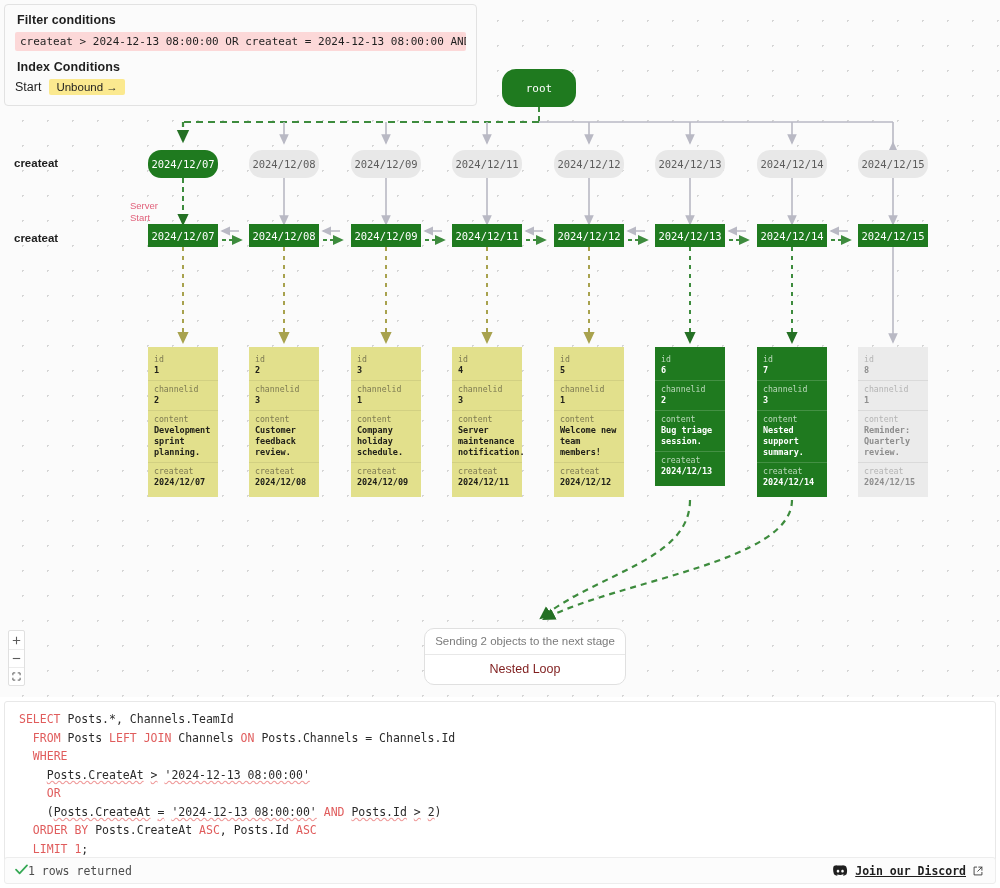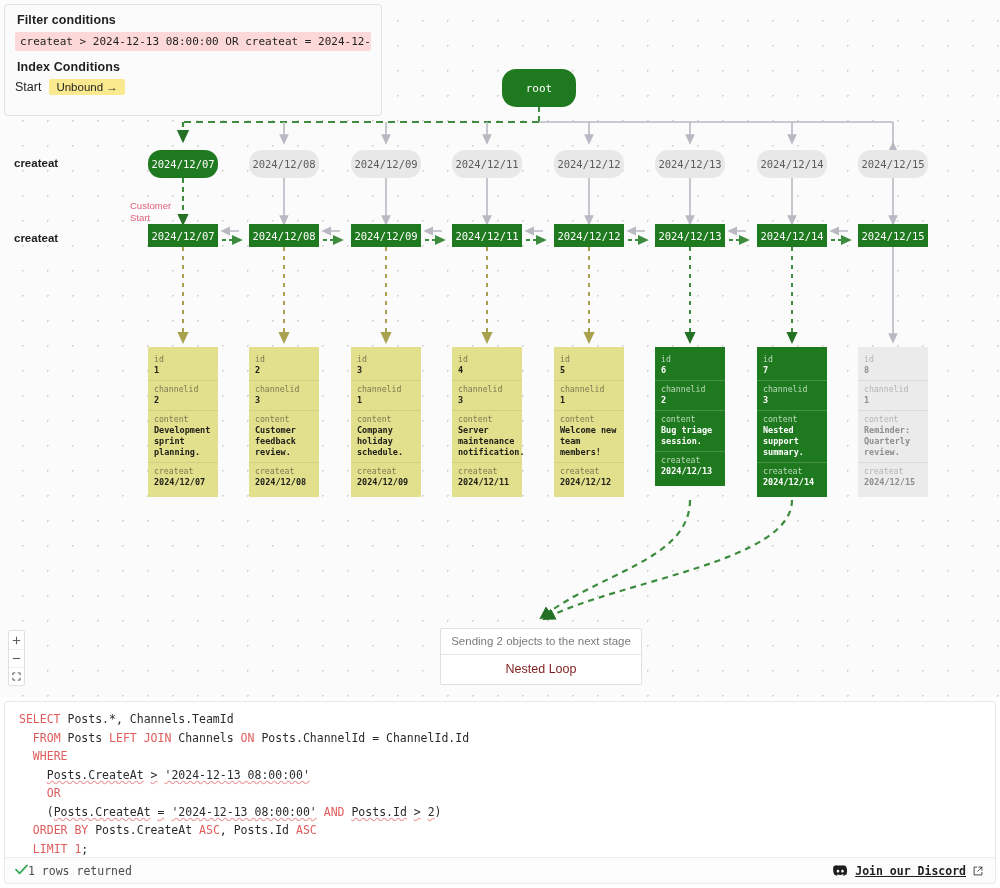--- a/index.html
+++ b/index.html
@@ -20,25 +20,25 @@
     background-image: radial-gradient(#d5d5d5 1px, transparent 1px);
     background-size: 25px 25px;
     background-position: 10px 8px;
     overflow: hidden;
   }
   .svg-layer { position: absolute; left: 0; top: 0; width: 1000px; height: 697px; pointer-events: none; }
 
   
   .filter-panel {
     position: absolute; left: 4px; top: 4px;
-    width: 378px;
+    width: 473px;
     background: #fbfbfb;
     border: 1px solid #e2e2e2;
     border-radius: 4px;
-    padding: 8px 10px 20px 10px;
+    padding: 8px 10px 10px 10px;
     z-index: 20;
   }
   .fp-title {
     font-size: 12.5px; font-weight: bold; color: #1f1f1f;
     margin: 0 0 5px 2px; letter-spacing: .1px;
   }
   .fp-title.second { margin-top: 9px; }
   .fp-cond {
     background: #fcd8d8;
     color: #1f1f1f;
@@ -117,25 +117,25 @@
   .card .v { font-size: 8.5px; line-height: 11px; font-weight: bold; }
   .card.yellow .k { color: #7d7a52; }
   .card.yellow .v { color: #20201a; }
   .card.green  .k { color: #bcd9bc; }
   .card.green  .v { color: #ffffff; }
   .card.gray   .k { color: #b4b4b4; }
   .card.gray   .v { color: #8e8e8e; }
 
   
   .send-box {
-    position: absolute; left: 440px; top: 628px;
+    position: absolute; left: 424px; top: 628px;
     width: 202px;
     background: #ffffff;
     border: 1px solid #e0e0e0;
-    border-radius: 2px;
+    border-radius: 10px;
     z-index: 12;
   }
   .send-box .top {
     font-size: 11.5px; color: #7b7b7b;
     text-align: center; padding: 6px 4px 7px 4px;
     border-bottom: 1px solid #e8e8e8;
   }
   .send-box .bot {
     font-size: 12.5px; color: #7f1d1d;
     text-align: center; padding: 7px 4px 8px 4px;
@@ -276,21 +276,21 @@
     </svg>
 
     <div class="node-root" style="left:502px; top:69px; width:74px; height:38px;">
       <span>root</span>
     </div>
 
     <div class="row-label" style="left:14px; top:157px;">createat</div>
     <div class="row-label" style="left:14px; top:232px;">createat</div>
 
     <div class="unbound-tag" style="left:130px; top:200px;">
-      <div>Customer</div>
+      <div>Server</div>
       <div>Start</div>
     </div>
 
     <div class="node-round active" style="left:148px; top:150px; width:70px; height:28px;">
       <span>2024/12/07</span>
       </div>
     <div class="node-round idle" style="left:249px; top:150px; width:70px; height:28px;">
       <span>2024/12/08</span>
       </div>
     <div class="node-round idle" style="left:351px; top:150px; width:70px; height:28px;">
@@ -519,21 +519,21 @@
       <div class="fp-start-row">
         <span class="fp-start-label">Start</span>
         <span class="fp-unbound">Unbound →</span>
       </div>
     </div>
   </div>
 
   <div class="sql-panel">
     <div id="sql-lines">
         <div class="sql-line"><span class="kw">SELECT</span><span> Posts.*, Channels.TeamId</span></div>
-        <div class="sql-line"><span>  </span><span class="kw">FROM</span><span> Posts </span><span class="kw">LEFT JOIN</span><span> Channels </span><span class="kw">ON</span><span> Posts.ChannelId = ChannelId.Id</span></div>
+        <div class="sql-line"><span>  </span><span class="kw">FROM</span><span> Posts </span><span class="kw">LEFT JOIN</span><span> Channels </span><span class="kw">ON</span><span> Posts.Channels = Channels.Id</span></div>
         <div class="sql-line"><span>  </span><span class="kw">WHERE</span></div>
         <div class="sql-line"><span>    </span><span class="sq">Posts.CreateAt</span><span> </span><span class="sq">&gt;</span><span> </span><span class="sq">'2024-12-13 08:00:00'</span></div>
         <div class="sql-line"><span>    </span><span class="kw">OR</span></div>
         <div class="sql-line"><span>    (</span><span class="sq">Posts.CreateAt</span><span> </span><span class="sq">=</span><span> </span><span class="sq">'2024-12-13 08:00:00'</span><span> </span><span class="kw">AND</span><span> </span><span class="sq">Posts.Id</span><span> </span><span class="sq">&gt;</span><span> </span><span class="sq">2</span><span>)</span></div>
         <div class="sql-line"><span>  </span><span class="kw">ORDER BY</span><span> Posts.CreateAt </span><span class="kw">ASC</span><span>, Posts.Id </span><span class="kw">ASC</span></div>
         <div class="sql-line"><span>  </span><span class="kw">LIMIT</span><span> </span><span class="num">1</span><span>;</span></div>
       </div>
   </div>
 
   <div class="statusbar">

